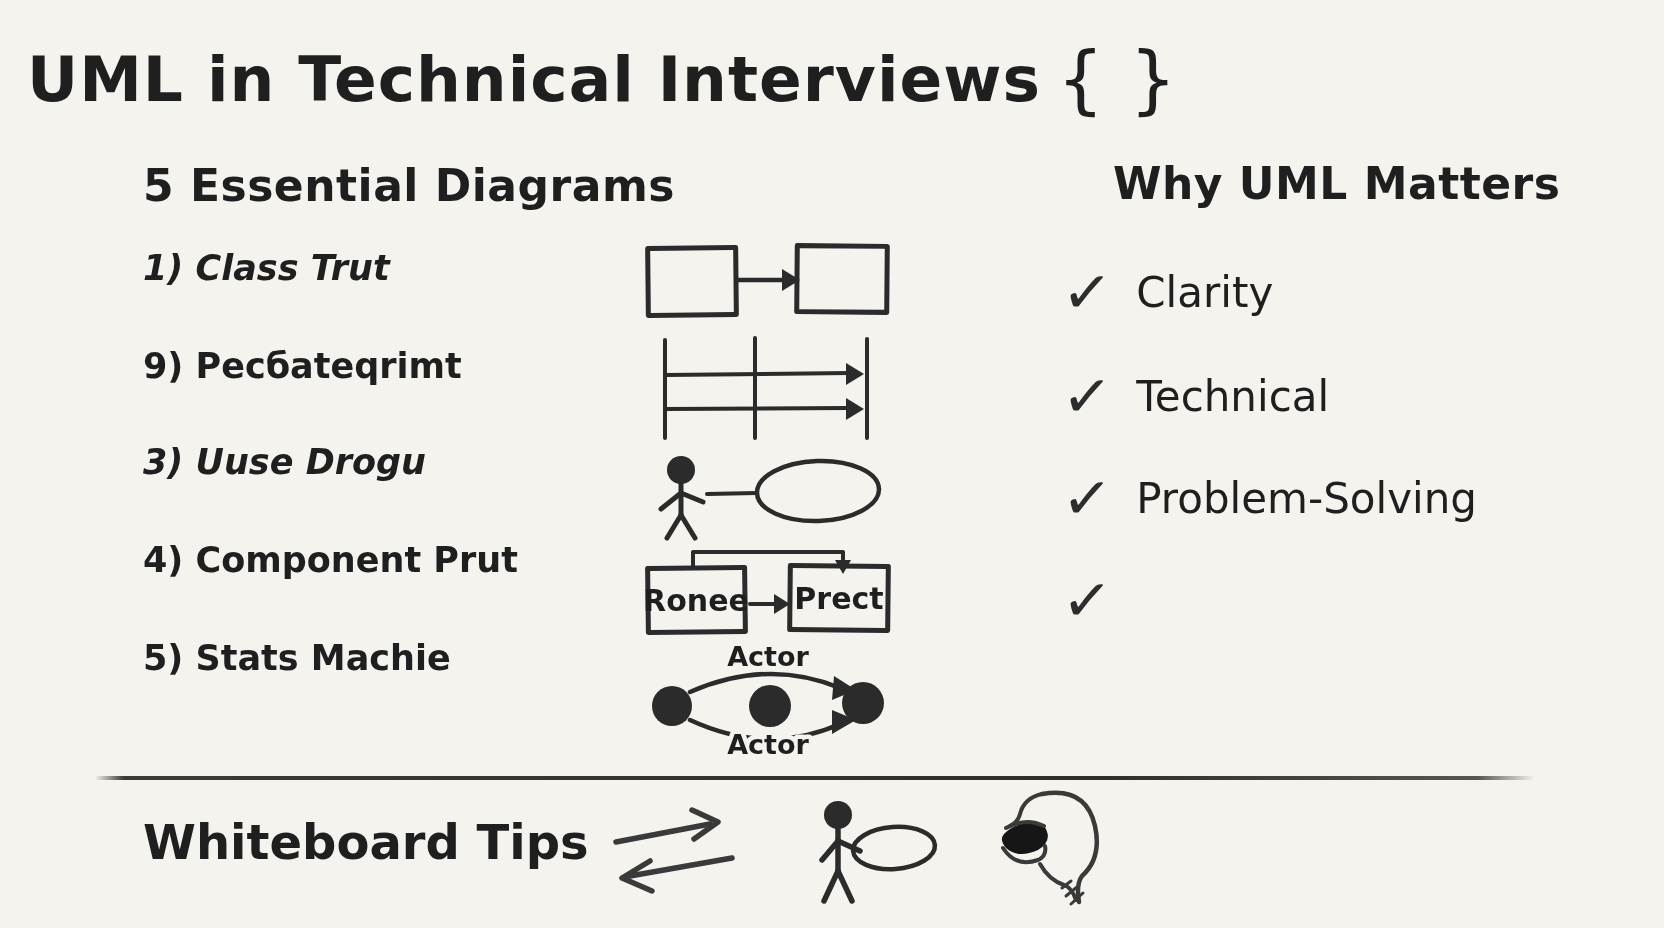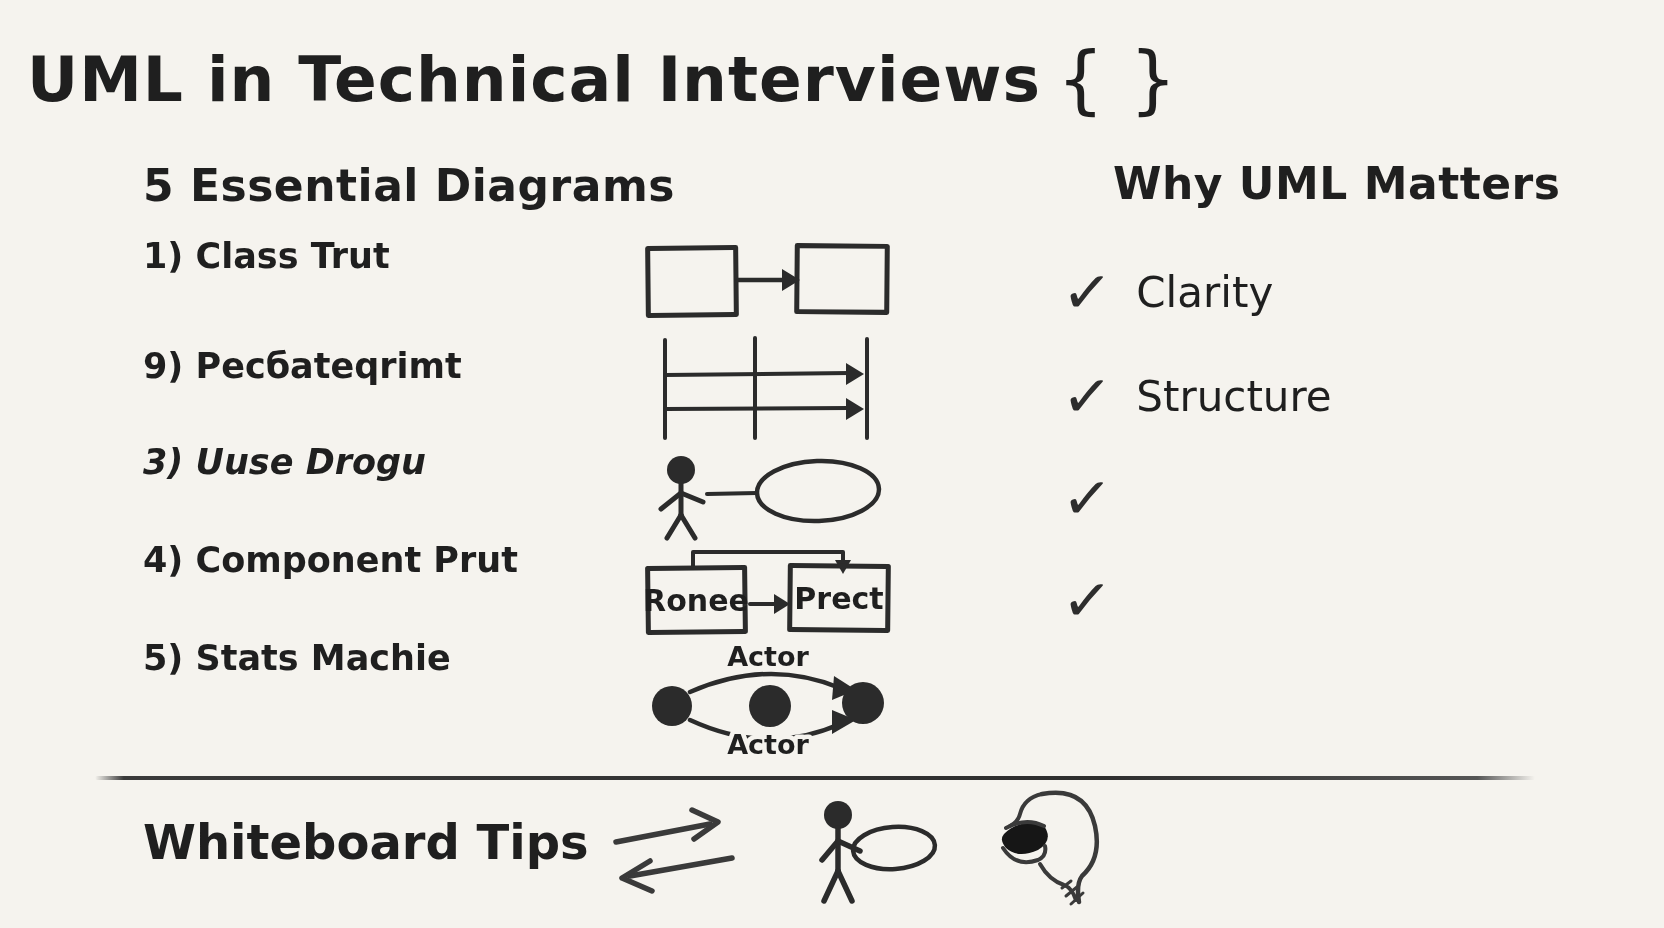--- a/index.html
+++ b/index.html
@@ -36,21 +36,21 @@
   svg text.halo{paint-order:stroke;stroke:#f5f3ee;stroke-width:9px;stroke-linejoin:round;}
 </style>
 </head>
 <body>
 
 <div class="abs title">
   <span>UML in Technical Interviews</span><span class="braces">{ }</span>
 </div>
 
 <div class="abs col-heading" style="left:143px;top:160px;">5 Essential Diagrams</div>
-<div class="abs list-item" style="top:236px;">1) Class Trut</div>
+<div class="abs list-item" style="top:248px;font-style:italic;">1) Class Trut</div>
 <div class="abs list-item" style="top:346px;">9) Pecбateqrimt</div>
 <div class="abs list-item" style="top:442px;font-style:italic;">3) Uuse Drogu</div>
 <div class="abs list-item" style="top:540px;">4) Component Prut</div>
 <div class="abs list-item" style="top:638px;">5) Stats Machie</div>
 
 <svg class="abs" style="left:600px;top:228px;" width="300" height="100" viewBox="0 0 300 100">
   <rect class="ink" x="48" y="20" width="88" height="67" stroke-width="5" transform="rotate(-0.6 92 53)"></rect>
   <rect class="ink" x="197" y="18" width="90" height="66" stroke-width="5" transform="rotate(0.5 242 51)"></rect>
   <line class="ink" x1="138" y1="52" x2="186" y2="52" stroke-width="4.5"></line>
   <polygon class="fill-ink" points="182,41 200,52 182,63"></polygon>
@@ -101,24 +101,25 @@
 </svg>
 
 <div class="abs col-heading" style="left:1078px;top:158px;margin-left:35px;">Why UML Matters</div>
 
 <div class="abs check-row" style="left:1062px;top:262px;">
   <span class="check-glyph">✓</span>
   <span class="check-label">Clarity</span>
 </div>
 <div class="abs check-row" style="left:1062px;top:366px;">
   <span class="check-glyph">✓</span>
-  <span class="check-label">Structure</span>
+  <span class="check-label">Technical</span>
 </div>
 <div class="abs check-row" style="left:1062px;top:468px;">
   <span class="check-glyph">✓</span>
+  <span class="check-label">Problem-Solving</span>
 </div>
 <div class="abs check-row" style="left:1062px;top:570px;">
   <span class="check-glyph">✓</span>
 </div>
 
 <div class="abs divider"></div>
 
 <div class="abs footer-heading">Whiteboard Tips</div>
 
 <svg class="abs" style="left:610px;top:798px;" width="132" height="98" viewBox="0 0 132 98">

